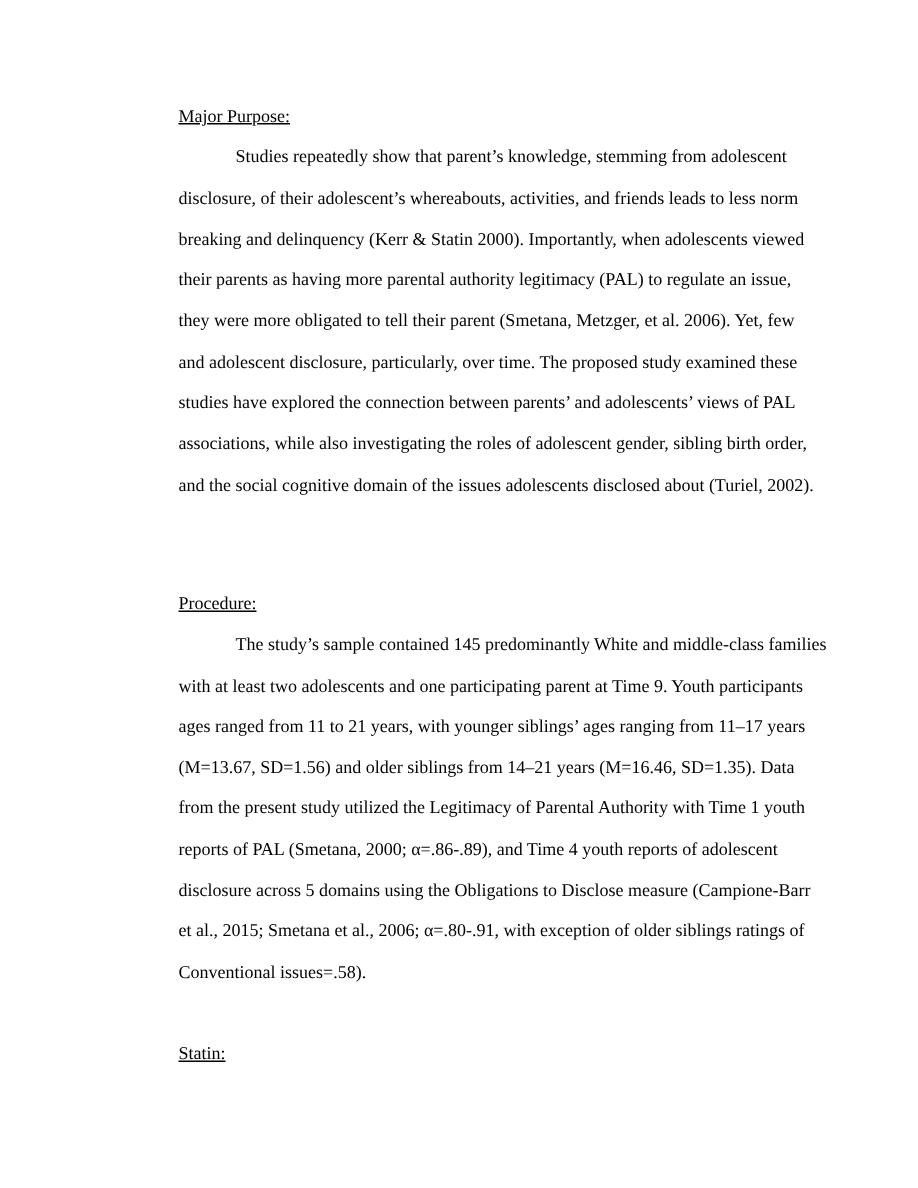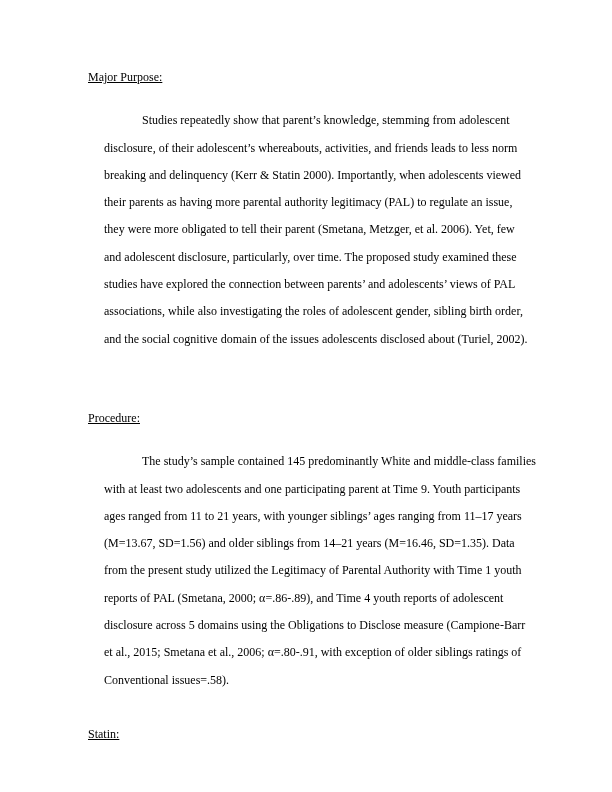--- a/index.html
+++ b/index.html
@@ -9,39 +9,39 @@
   }
   body {
     width: 612px;
     height: 792px;
     overflow: hidden;
   }
   .page {
     width: 612px;
     height: 792px;
     box-sizing: border-box;
-    padding: 64px 86px 0 88px;
+    padding: 64px 86px 0 119px;
     background: #ffffff;
     font-family: "Liberation Serif", "DejaVu Serif", serif;
     font-size: 12px;
     color: #000000;
     -webkit-font-smoothing: antialiased;
   }
   .section-heading {
     margin: 0;
     font-size: 12px;
     font-weight: normal;
     text-decoration: underline;
     line-height: 27.3px;
     white-space: nowrap;
   }
   .section-procedure .section-heading { margin-top: 52px; }
   .section-results  .section-heading { margin-top: 27px; }
   .para {
-    margin: 16px;
+    margin: 0;
   }
   .line {
     line-height: 27.3px;
     white-space: nowrap;
   }
   .line.first {
     text-indent: 38px;
   }
 </style>
 </head>

